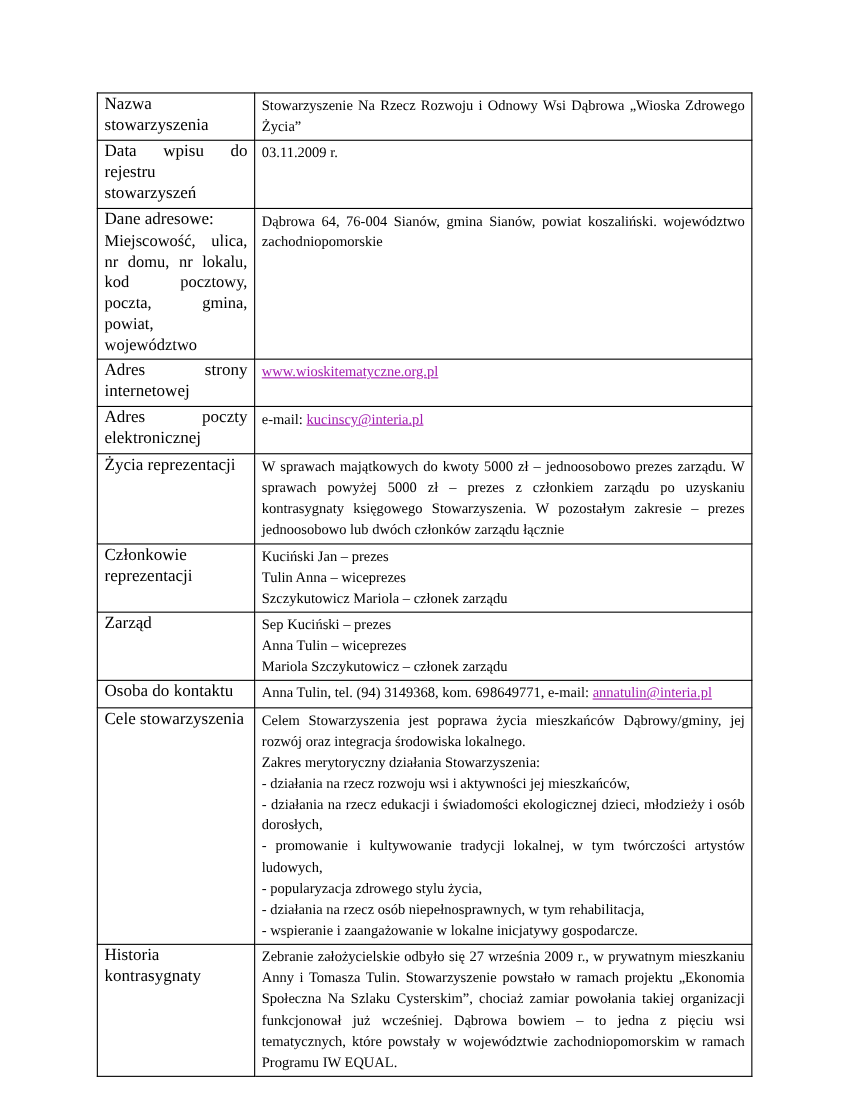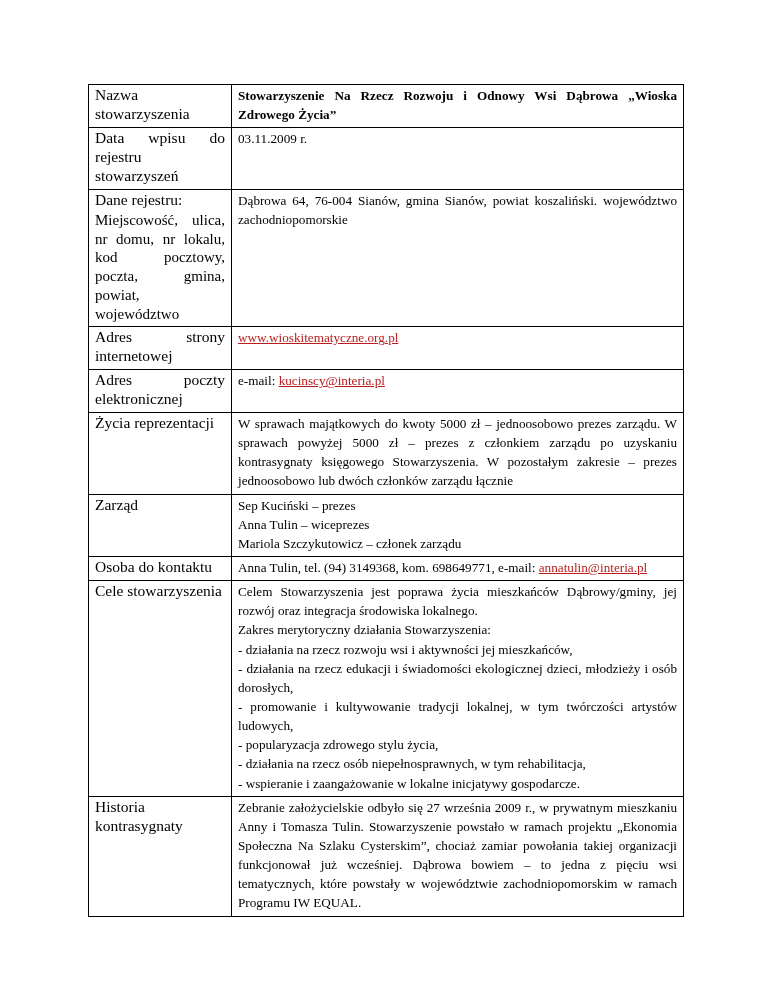--- a/index.html
+++ b/index.html
@@ -36,30 +36,30 @@
     font-size: 15.5px;
     line-height: 1.22;
     text-align: justify;
   }
   td.value {
     font-size: 13.2px;
     line-height: 1.45;
     text-align: justify;
   }
   .pre { white-space: pre-line; }
-  .bold { font-weight: bold; }
+  .bold { font-weight: normal; }
   .sublabel {
     display: block;
     font-size: 15px;
     line-height: 1.25;
     text-align: justify;
     margin-top: 1px;
   }
   a.doclink {
-    color: #b91c1c;
+    color: #a21caf;
     text-decoration: underline;
     cursor: pointer;
     word-break: break-all;
     margin-top: 20px;
   }
 </style>
 </head>
 <body>
 
 <div class="doc">
@@ -68,40 +68,46 @@
       <tr>
         <td class="label">Nazwa stowarzyszenia</td>
         <td class="value bold">Stowarzyszenie Na Rzecz Rozwoju i Odnowy Wsi Dąbrowa „Wioska Zdrowego Życia”</td>
       </tr>
       <tr>
         <td class="label">Data wpisu do rejestru stowarzyszeń</td>
         <td class="value">03.11.2009 r.</td>
       </tr>
       <tr>
         <td class="label">
-          <span>Dane rejestru:</span>
+          <span>Dane adresowe:</span>
           <span class="sublabel">Miejscowość, ulica, nr domu, nr lokalu,  kod pocztowy, poczta, gmina, powiat, województwo</span>
         </td>
         <td class="value">Dąbrowa 64, 76-004 Sianów, gmina Sianów, powiat koszaliński. województwo zachodniopomorskie</td>
       </tr>
       <tr>
         <td class="label">Adres strony internetowej</td>
         <td class="value">
           <a class="doclink">www.wioskitematyczne.org.pl</a>
         </td>
       </tr>
       <tr>
         <td class="label">Adres poczty elektronicznej</td>
         <td class="value">
           <span>e-mail: </span><a class="doclink">kucinscy@interia.pl</a>
         </td>
       </tr>
       <tr>
         <td class="label">Życia reprezentacji</td>
         <td class="value">W sprawach majątkowych do kwoty 5000 zł – jednoosobowo prezes zarządu. W sprawach powyżej 5000 zł – prezes z członkiem zarządu po uzyskaniu kontrasygnaty księgowego Stowarzyszenia. W pozostałym zakresie – prezes jednoosobowo lub dwóch członków zarządu łącznie</td>
+      </tr>
+      <tr>
+        <td class="label">Członkowie reprezentacji</td>
+        <td class="value pre">Kuciński Jan – prezes
+Tulin Anna – wiceprezes
+Szczykutowicz Mariola – członek zarządu</td>
       </tr>
       <tr>
         <td class="label">Zarząd</td>
         <td class="value pre">Sep Kuciński – prezes
 Anna Tulin – wiceprezes
 Mariola Szczykutowicz – członek zarządu</td>
       </tr>
       <tr>
         <td class="label">Osoba do kontaktu</td>
         <td class="value">

